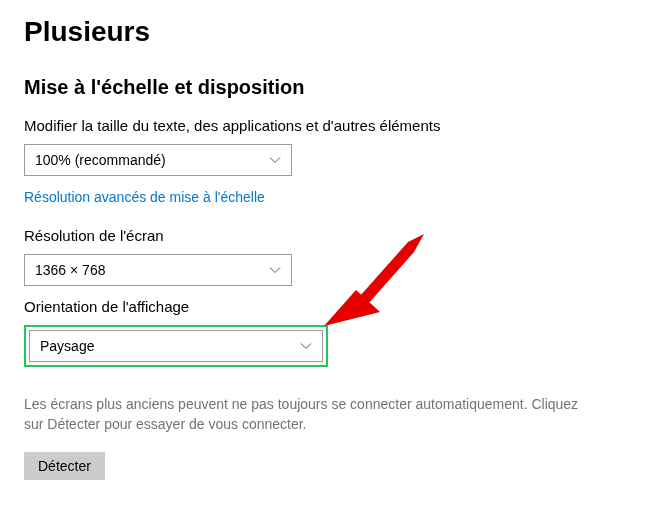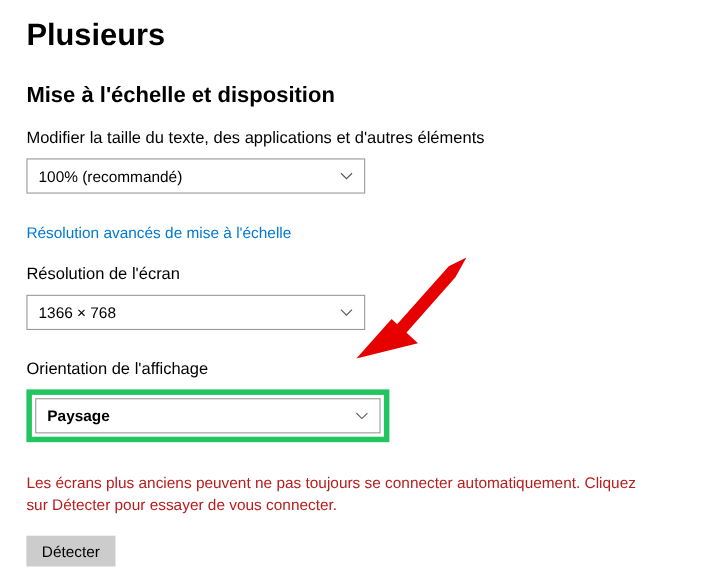--- a/index.html
+++ b/index.html
@@ -1,27 +1,27 @@
 <!DOCTYPE html>
 <html><head>
   <meta charset="utf-8">
   <style>
     * { margin: 0; padding: 0; box-sizing: border-box; }
     body { font-family: "Segoe UI", -apple-system, sans-serif; background: #fff; color: #000; padding: 16px 24px; width: 650px; position: relative; }
     h1.page-title { font-size: 28px; font-weight: 600; margin-bottom: 28px; }
     h2.section-title { font-size: 20px; font-weight: 700; margin-bottom: 18px; }
     .field-label { font-size: 15px; color: #000; margin-bottom: 10px; }
-    .dropdown { width: 308px; height: 32px; border: 1px solid #999; background: #fff; display: flex; align-items: center; justify-content: space-between; padding: 0 10px; font-size: 14px; cursor: pointer; margin-bottom: 27px; }
+    .dropdown { width: 268px; height: 32px; border: 1px solid #999; background: #fff; display: flex; align-items: center; justify-content: space-between; padding: 0 10px; font-size: 14px; cursor: pointer; margin-bottom: 12px; }
     .dropdown .chev { width: 12px; height: 12px; display: flex; align-items: center; justify-content: center; }
     .dropdown .chev svg { width: 12px; height: 12px; }
     .link { font-size: 14px; color: #0078d4; cursor: pointer; margin-bottom: 22px; display: inline-block; }
-    .highlight-box { border: 5px solid #22c55e; padding: 3px; width: 330px; margin-bottom: 28px; font-weight: bold; }
+    .highlight-box { border: 2px solid #22c55e; padding: 3px; width: 304px; margin-bottom: 28px; }
     .highlight-box .dropdown { margin-bottom: 0; width: 100%; border: 1px solid #999; }
     .section2 { margin-top: 12px; }
-    .desc { font-size: 14px; color: #b91c1c; margin-bottom: 18px; line-height: 1.4; max-width: 560px; }
+    .desc { font-size: 14px; color: #737373; margin-bottom: 18px; line-height: 1.4; max-width: 560px; }
     .btn { background: #ccc; border: none; padding: 6px 14px; font-size: 14px; cursor: pointer; font-family: inherit; }
     .arrow-svg { position: absolute; left: 310px; top: 218px; pointer-events: none; }
   </style>
 </head>
 <body>
 
 
 
 <h1 class="page-title">Plusieurs</h1>
 

